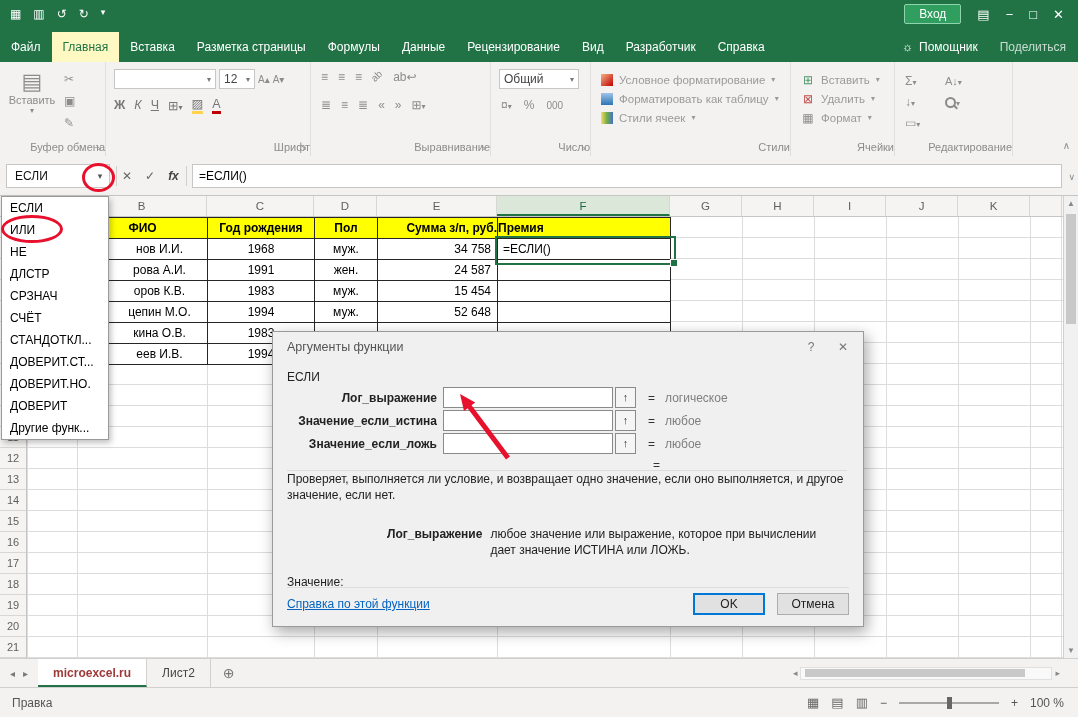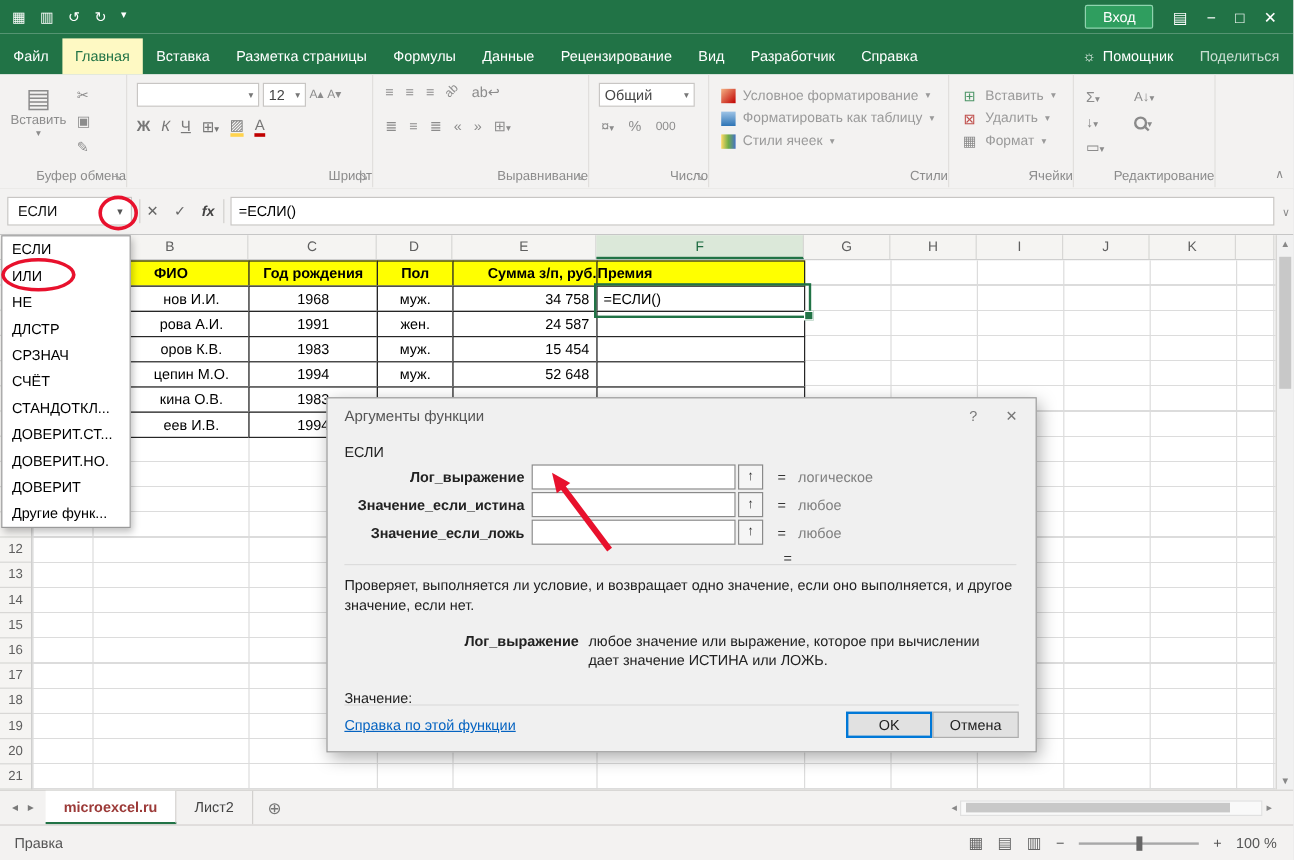--- a/index.html
+++ b/index.html
@@ -100,29 +100,29 @@
   .dlg-close{position:absolute;top:0;right:8px;width:24px;height:30px;line-height:30px;text-align:center;color:#777;}
   .dlg-fn{position:absolute;left:14px;top:38px;color:#222;}
   .dlg-args{position:absolute;left:14px;top:54px;right:14px;}
   .arg-row{display:flex;align-items:center;height:23px;}
   .arg-label{width:150px;text-align:right;font-weight:bold;font-size:12px;color:#222;padding-right:6px;white-space:nowrap;flex:0 0 150px;}
   .dlg-input{width:168px;height:19px;background:#fff;border:1px solid #8a8a8a;flex:0 0 168px;box-sizing:content-box;}
   .refedit{width:19px;height:19px;margin-left:2px;background:#f5f5f5;border:1px solid #8a8a8a;font-size:11px;line-height:19px;text-align:center;color:#333;flex:0 0 19px;}
   .arg-eq{margin-left:12px;color:#333;}
   .arg-hint{margin-left:10px;color:#7f7f7f;font-size:12px;}
   .dlg-eq2{position:absolute;left:380px;top:126px;color:#333;}
-  .dlg-desc{position:absolute;left:14px;top:138px;right:16px;color:#222;line-height:1.35;border-top:1px solid #dcdcdc;padding-top:9px;}
+  .dlg-desc{position:absolute;left:14px;top:138px;right:16px;color:#222;line-height:1.35;border-top:1px solid #dcdcdc;}
   .dlg-arghelp{position:absolute;left:14px;top:194px;right:20px;display:flex;line-height:1.35;}
   .ah-spacer{width:100px;flex:0 0 100px;}
   .ah-label{font-weight:bold;white-space:nowrap;padding-right:8px;}
   .ah-text{width:360px;}
   .dlg-value{position:absolute;left:14px;top:243px;color:#222;}
   .dlg-bottom{position:absolute;left:14px;right:14px;bottom:6px;height:32px;border-top:1px solid #dcdcdc;display:flex;align-items:center;}
   .dlg-link{color:#0563c1;text-decoration:underline;}
-  .dlg-btns{margin-left:auto;display:flex;}
+  .dlg-btns{margin-left:auto;display:flex;gap:12px;}
   .btn{width:72px;height:22px;background:#e1e1e1;border:1px solid #adadad;text-align:center;line-height:20px;font-size:12px;color:#222;box-sizing:border-box;}
   .btn.ok{border:2px solid #0078d7;line-height:18px;}
 
   
   .ellipse{position:absolute;border:3px solid #e8112d;border-radius:50%;z-index:60;pointer-events:none;box-sizing:border-box;}
   #ell-namebox{left:82px;top:163px;width:33px;height:29px;}
   #ell-ili{left:1px;top:215px;width:62px;height:28px;}
   #arrow-svg{position:absolute;left:450px;top:390px;z-index:60;pointer-events:none;}
 
   

